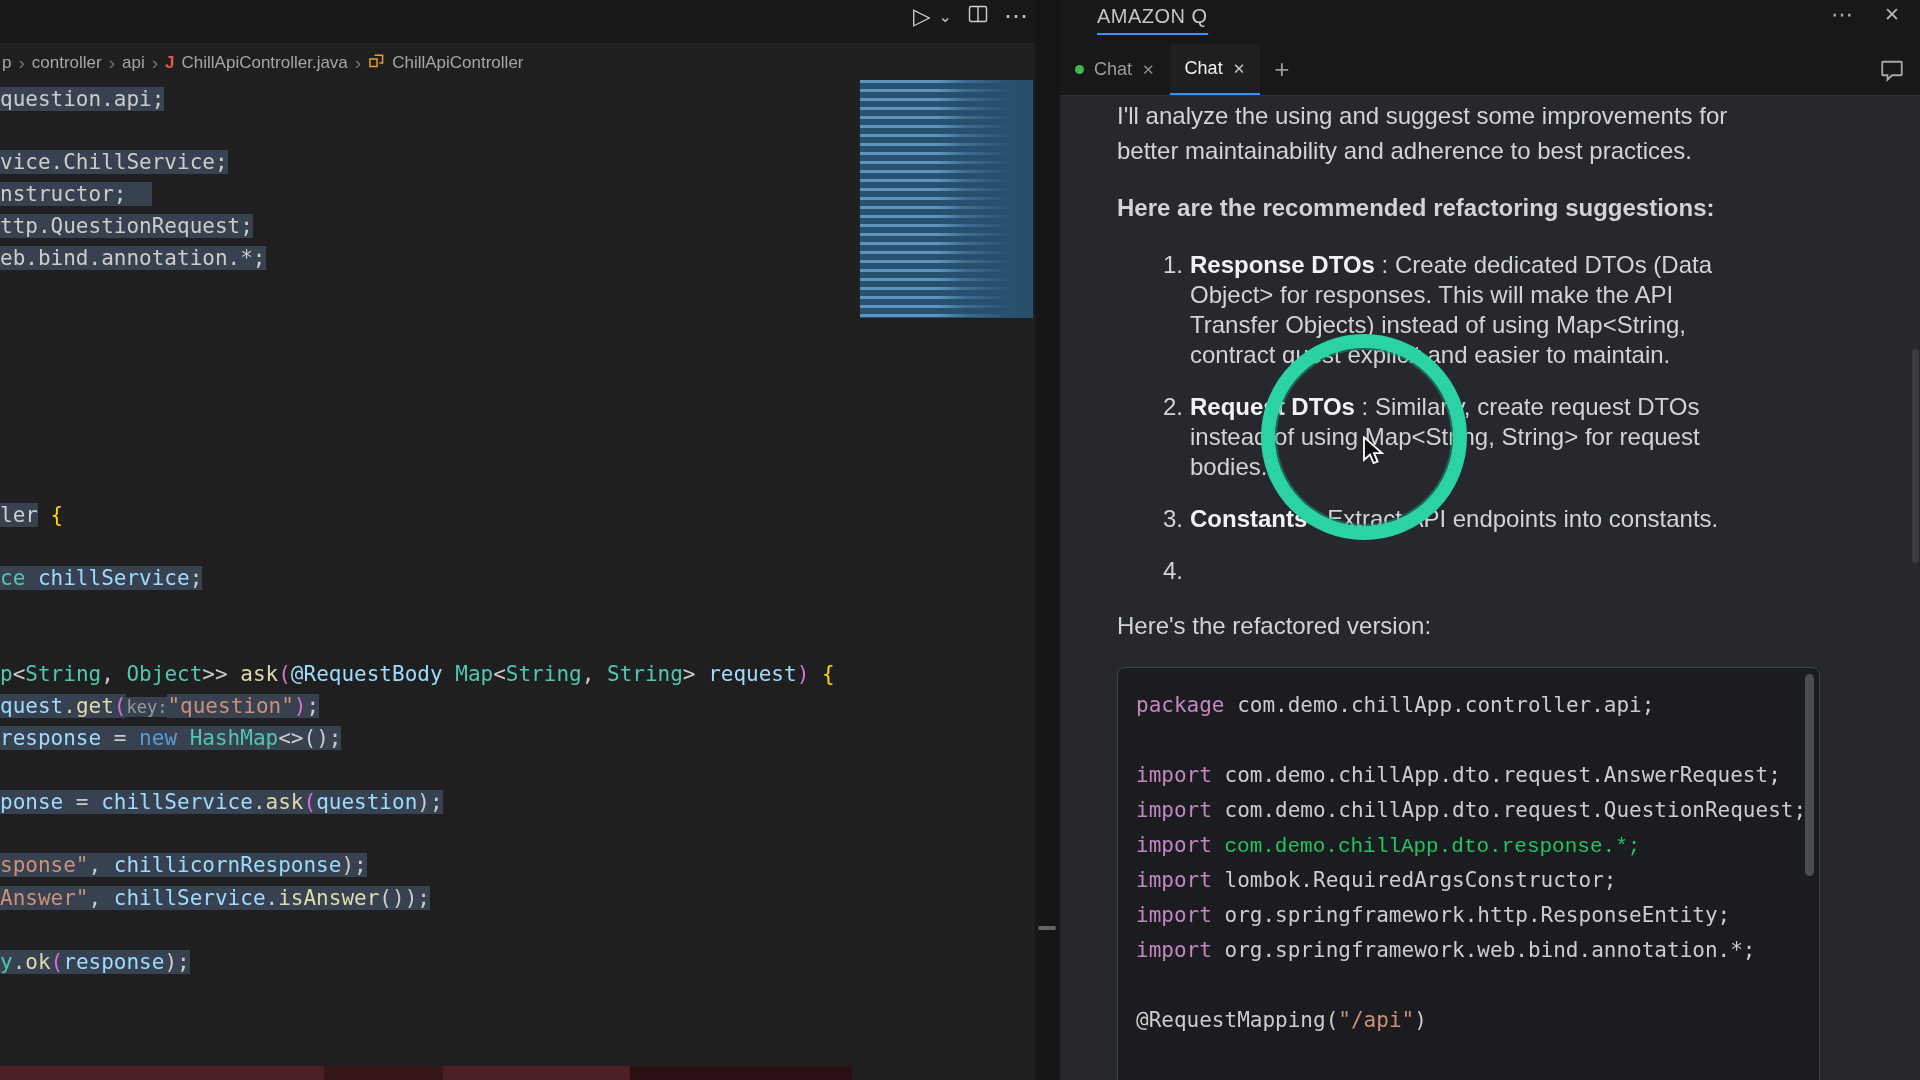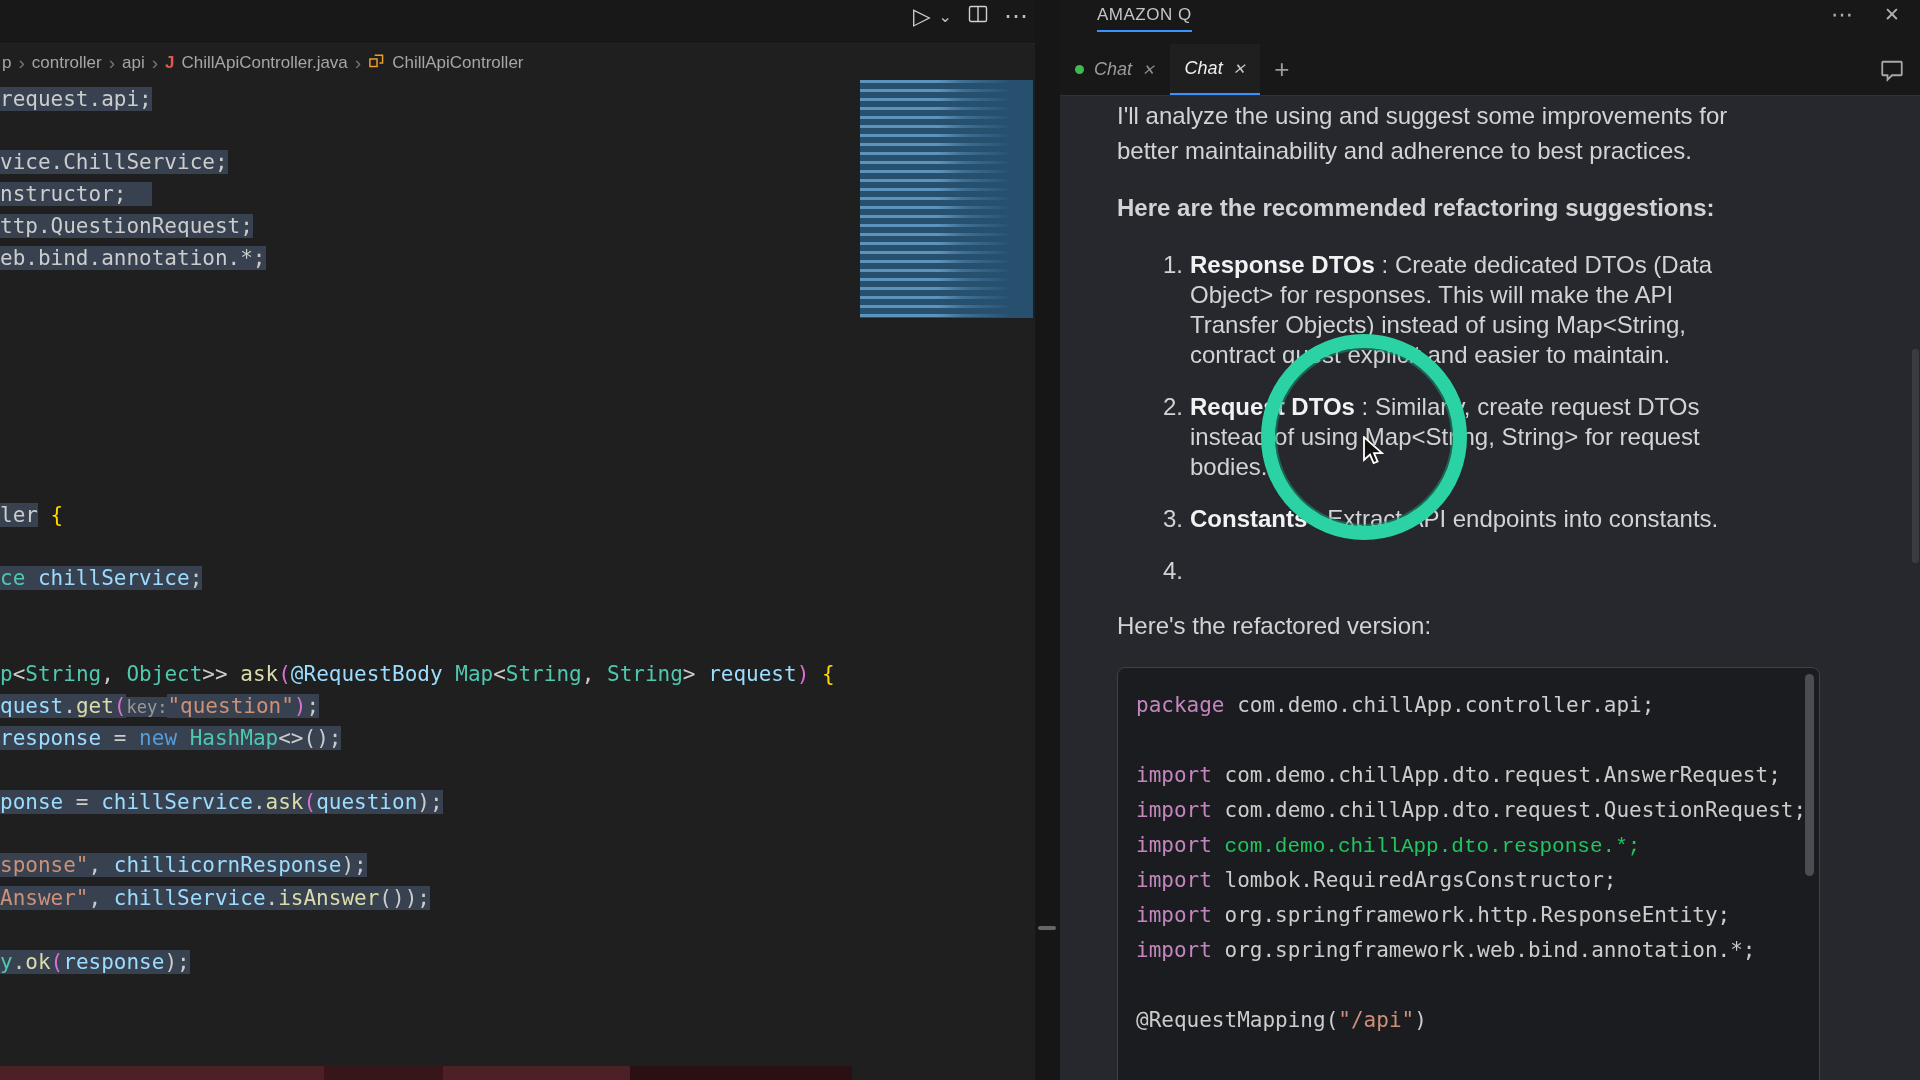--- a/index.html
+++ b/index.html
@@ -33,28 +33,28 @@
     background:repeating-linear-gradient(180deg,#5d94bd 0 3px,#27506f 3px 9px); }
   .minimap-sel::after { content:""; position:absolute; inset:0;
     background:linear-gradient(90deg,transparent 0 45%,rgba(39,80,111,.55) 60%,#27506f 88%); }
 
   .group-divider { position:absolute; left:1035px; top:0; width:25px; height:1080px; background:#161616; }
   .sash { position:absolute; left:1038px; top:926px; width:18px; height:4px; background:#63666b; border-radius:2px; z-index:5; }
 
   
   .qpanel { position:absolute; left:1060px; top:0; width:860px; height:1080px; background:#26282d; }
   .q-title { position:absolute; top:0; left:0; right:0; height:44px; background:#181818; }
-  .q-title-label { position:absolute; left:37px; top:5px; font-size:17px; color:#c5c5c5; letter-spacing:.5px;
+  .q-title-label { position:absolute; left:37px; top:5px; font-size:20px; color:#c5c5c5; letter-spacing:.5px;
                    padding-bottom:5px; border-bottom:2px solid #3794ff; }
   .q-title-more { position:absolute; right:66px; top:2px; font-size:22px; color:#b0b0b0; letter-spacing:1px; }
   .q-title-close { position:absolute; right:20px; top:3px; font-size:19px; color:#b0b0b0; }
 
   .q-tabs { position:absolute; top:44px; left:0; right:0; height:52px; background:#181818;
             border-bottom:1px solid #2f3136; display:flex; align-items:stretch; }
-  .q-tab { display:flex; align-items:center; padding:0 15px; gap:10px; font-size:18px; color:#9b9b9b;font-style:italic; }
+  .q-tab { display:flex; align-items:center; padding:0 15px; gap:10px; font-size:18px; color:#9b9b9b; }
   .q-tab.active { color:#f0f0f0; background:#1f1f1f; border-bottom:2px solid #3794ff; }
   .dot { width:9px; height:9px; border-radius:50%; background:#3fb950; }
   .tab-close { font-size:15px; color:#8d8d8d; }
   .q-tab.active .tab-close { color:#c9c9c9; }
   .tab-add { display:flex; align-items:center; padding:0 14px; font-size:26px; color:#9b9b9b; }
   .comment-btn { margin-left:auto; margin-right:16px; display:flex; align-items:center; }
 
   .chat { position:absolute; top:96px; left:0; right:0; bottom:0; padding:2px 0 0 57px;
           font-size:24px; color:#d2d3d5; overflow:hidden; }
   .para { line-height:35px; }
@@ -110,21 +110,21 @@
     <span class="crumb-sep">›</span>
     <span>
       <svg width="17" height="17" viewBox="0 0 16 16">
           <path fill="none" stroke="#ee9d28" stroke-width="1.4" d="M1.8 6.5h6.7v7.2H1.8zM6.3 3h7.4v7.4h-2.9"></path>
         </svg>
     </span>
     <span>ChillApiController</span>
   </div>
 
   <div class="code">
-    <div class="cl" style="top:1px"><span class="hl" style="color: rgb(204, 204, 204);">request.api;</span></div>
+    <div class="cl" style="top:1px"><span class="hl" style="color: rgb(204, 204, 204);">question.api;</span></div>
     <div class="cl" style="top:64px"><span class="hl" style="color: rgb(204, 204, 204);">vice.ChillService;</span></div>
     <div class="cl" style="top:96px"><span class="hl" style="color: rgb(204, 204, 204);">nstructor;</span><span class="hl" style="color: rgb(204, 204, 204);">  </span></div>
     <div class="cl" style="top:128px"><span class="hl" style="color: rgb(204, 204, 204);">ttp.QuestionRequest;</span></div>
     <div class="cl" style="top:160px"><span class="hl" style="color: rgb(204, 204, 204);">eb.bind.annotation.*;</span></div>
     <div class="cl" style="top:417px"><span class="hl" style="color: rgb(204, 204, 204);">ler</span><span style="color: rgb(204, 204, 204);"> </span><span style="color: rgb(255, 215, 0);">{</span></div>
     <div class="cl" style="top:480px"><span class="hl" style="color: rgb(78, 201, 176);">ce </span><span class="hl" style="color: rgb(156, 220, 254);">chillService</span><span class="hl" style="color: rgb(204, 204, 204);">;</span></div>
     <div class="cl" style="top:576px"><span style="color: rgb(78, 201, 176);">p</span><span style="color: rgb(204, 204, 204);">&lt;</span><span style="color: rgb(78, 201, 176);">String</span><span style="color: rgb(204, 204, 204);">, </span><span style="color: rgb(78, 201, 176);">Object</span><span style="color: rgb(204, 204, 204);">&gt;&gt; </span><span style="color: rgb(220, 220, 170);">ask</span><span style="color: rgb(218, 112, 214);">(</span><span style="color: rgb(156, 220, 254);">@RequestBody</span><span style="color: rgb(204, 204, 204);"> </span><span style="color: rgb(78, 201, 176);">Map</span><span style="color: rgb(204, 204, 204);">&lt;</span><span style="color: rgb(78, 201, 176);">String</span><span style="color: rgb(204, 204, 204);">, </span><span style="color: rgb(78, 201, 176);">String</span><span style="color: rgb(204, 204, 204);">&gt; </span><span style="color: rgb(156, 220, 254);">request</span><span style="color: rgb(218, 112, 214);">)</span><span style="color: rgb(204, 204, 204);"> </span><span style="color: rgb(255, 215, 0);">{</span></div>
     <div class="cl" style="top:608px"><span class="hl" style="color: rgb(156, 220, 254);">quest</span><span class="hl" style="color: rgb(204, 204, 204);">.</span><span class="hl" style="color: rgb(220, 220, 170);">get</span><span class="hl" style="color: rgb(218, 112, 214);">(</span><span class="hl inlay" style="color: rgb(154, 154, 154);">key:</span><span class="hl" style="color: rgb(206, 145, 120);">"question"</span><span class="hl" style="color: rgb(218, 112, 214);">)</span><span class="hl" style="color: rgb(204, 204, 204);">;</span></div>
     <div class="cl" style="top:640px"><span class="hl" style="color: rgb(156, 220, 254);">response</span><span class="hl" style="color: rgb(204, 204, 204);"> = </span><span class="hl" style="color: rgb(86, 156, 214);">new</span><span class="hl" style="color: rgb(204, 204, 204);"> </span><span class="hl" style="color: rgb(78, 201, 176);">HashMap</span><span class="hl" style="color: rgb(204, 204, 204);">&lt;&gt;();</span></div>
     <div class="cl" style="top:704px"><span class="hl" style="color: rgb(156, 220, 254);">ponse</span><span class="hl" style="color: rgb(204, 204, 204);"> = </span><span class="hl" style="color: rgb(156, 220, 254);">chillService</span><span class="hl" style="color: rgb(204, 204, 204);">.</span><span class="hl" style="color: rgb(220, 220, 170);">ask</span><span class="hl" style="color: rgb(218, 112, 214);">(</span><span class="hl" style="color: rgb(156, 220, 254);">question</span><span class="hl" style="color: rgb(204, 204, 204);">);</span></div>

